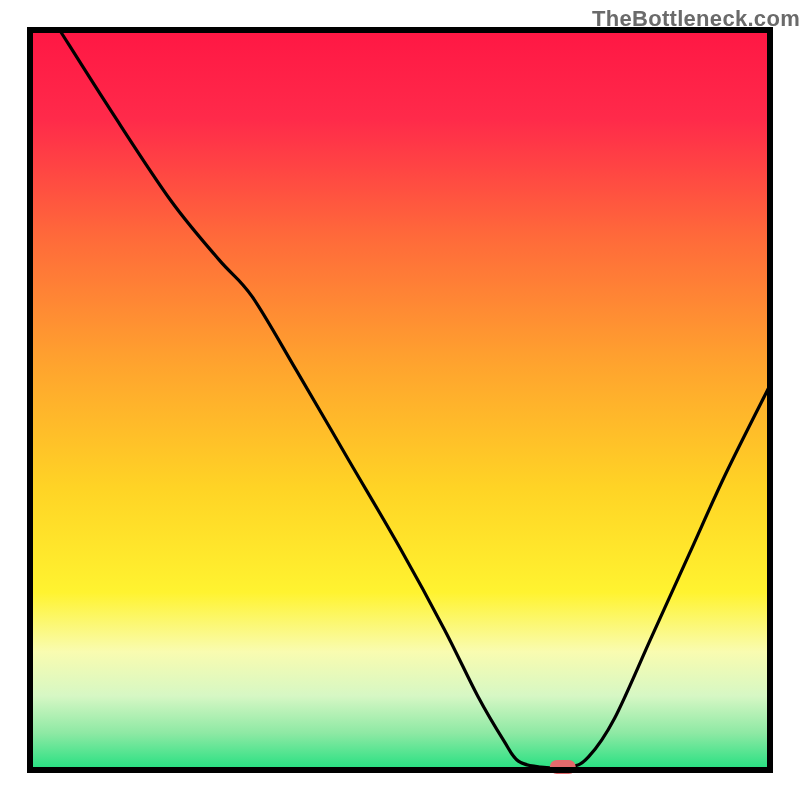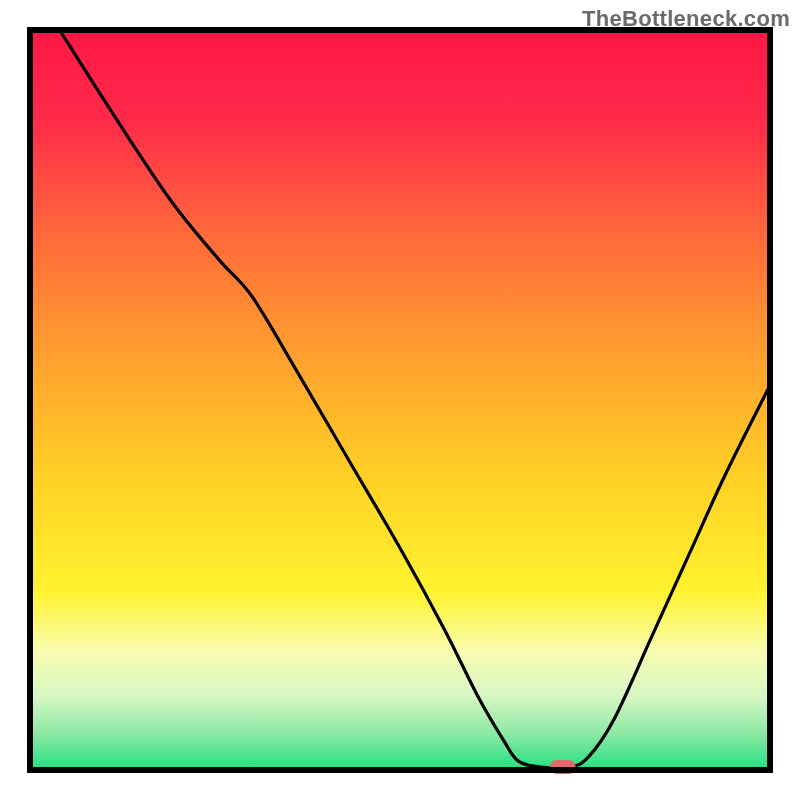--- a/index.html
+++ b/index.html
@@ -14,21 +14,21 @@
     position: relative;
     width: 800px;
     height: 800px;
   }
   svg {
     display: block;
   }
   .watermark {
     position: absolute;
     top: 6px;
-    right: 10px;
+    right: 0;
     font-family: Arial, Helvetica, sans-serif;
     font-size: 22px;
     font-weight: 600;
     color: #6a6a6a;
     letter-spacing: 0.3px;
     user-select: none;
   }
 </style>
 </head>
 <body>

